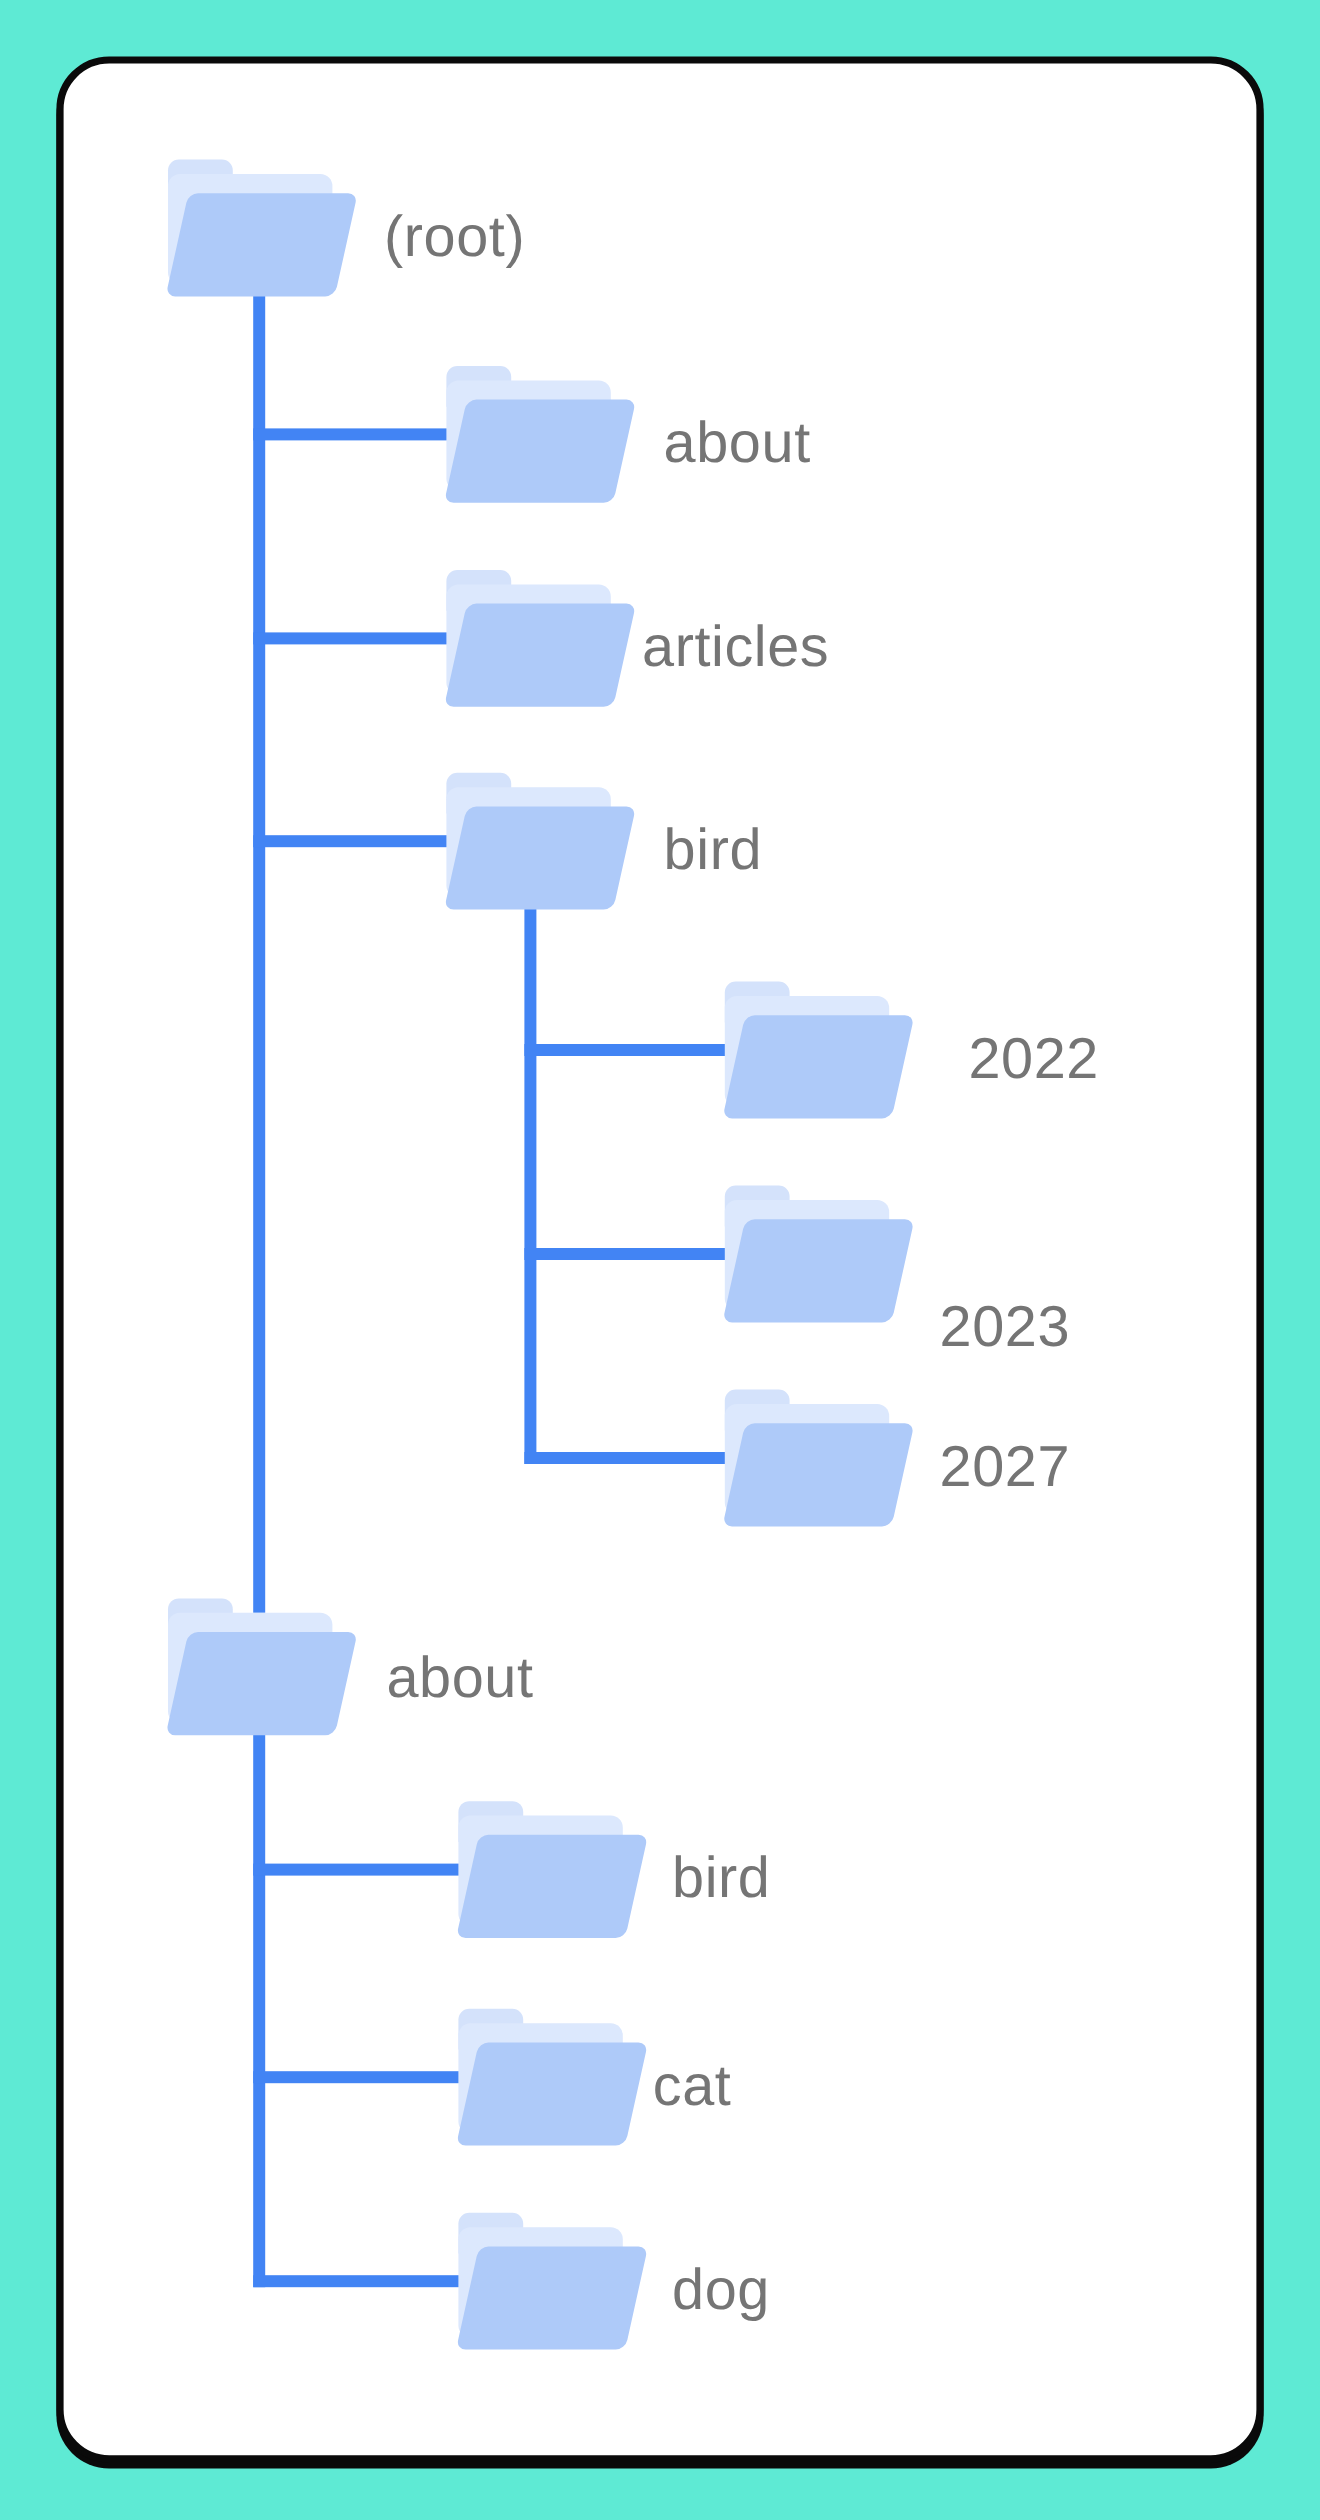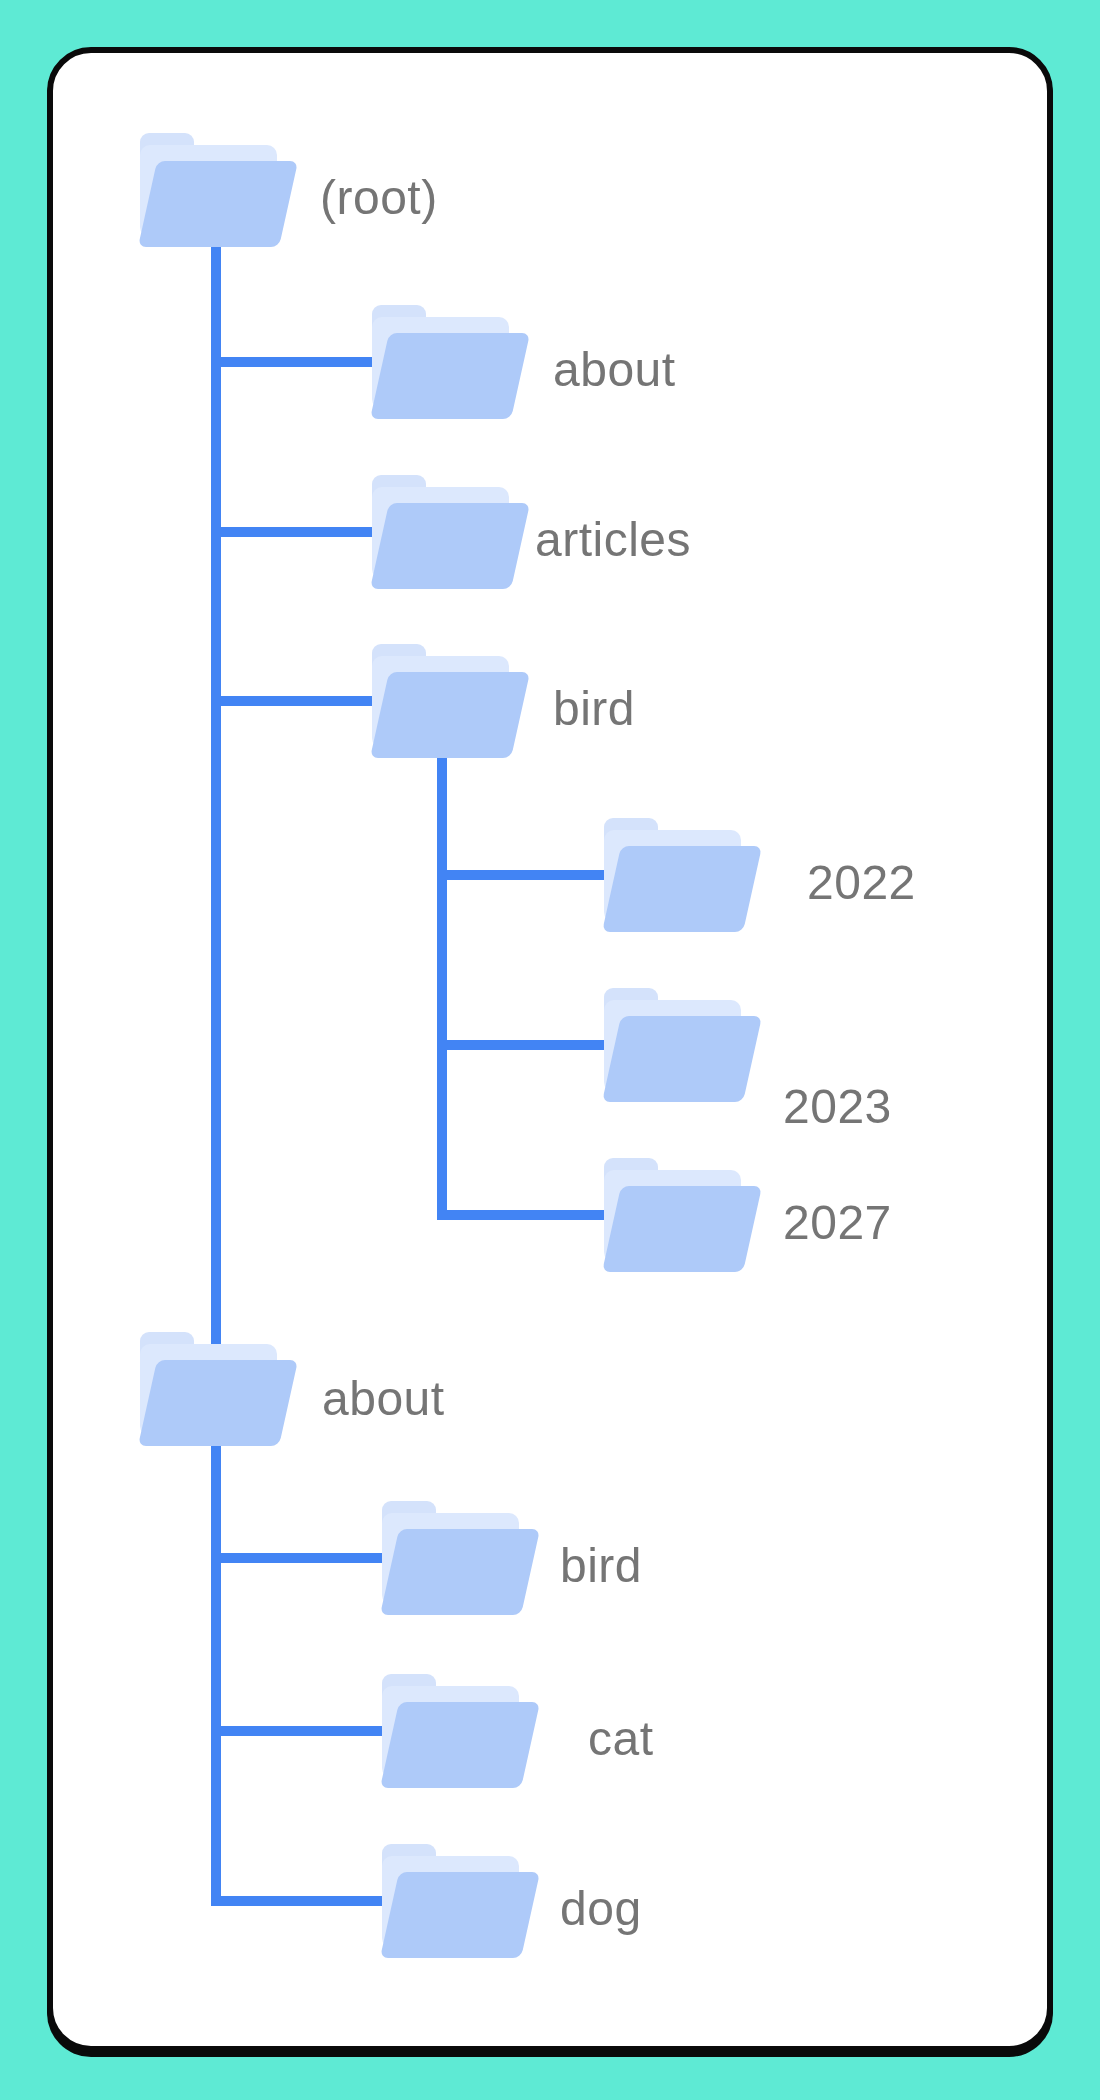--- a/index.html
+++ b/index.html
@@ -165,16 +165,16 @@
 
   <div class="label" style="left:320px;top:198px">(root)</div>
   <div class="label" style="left:553px;top:370px">about</div>
   <div class="label" style="left:535px;top:540px">articles</div>
   <div class="label" style="left:553px;top:709px">bird</div>
   <div class="label" style="left:807px;top:883px">2022</div>
   <div class="label" style="left:783px;top:1107px">2023</div>
   <div class="label" style="left:783px;top:1223px">2027</div>
   <div class="label" style="left:322px;top:1399px">about</div>
   <div class="label" style="left:560px;top:1566px">bird</div>
-  <div class="label" style="left:588px;top:1739px">cat</div>
+  <div class="label" style="left:544px;top:1739px">cat</div>
   <div class="label" style="left:560px;top:1909px">dog</div>
 
 </div>
 
 </body></html>

